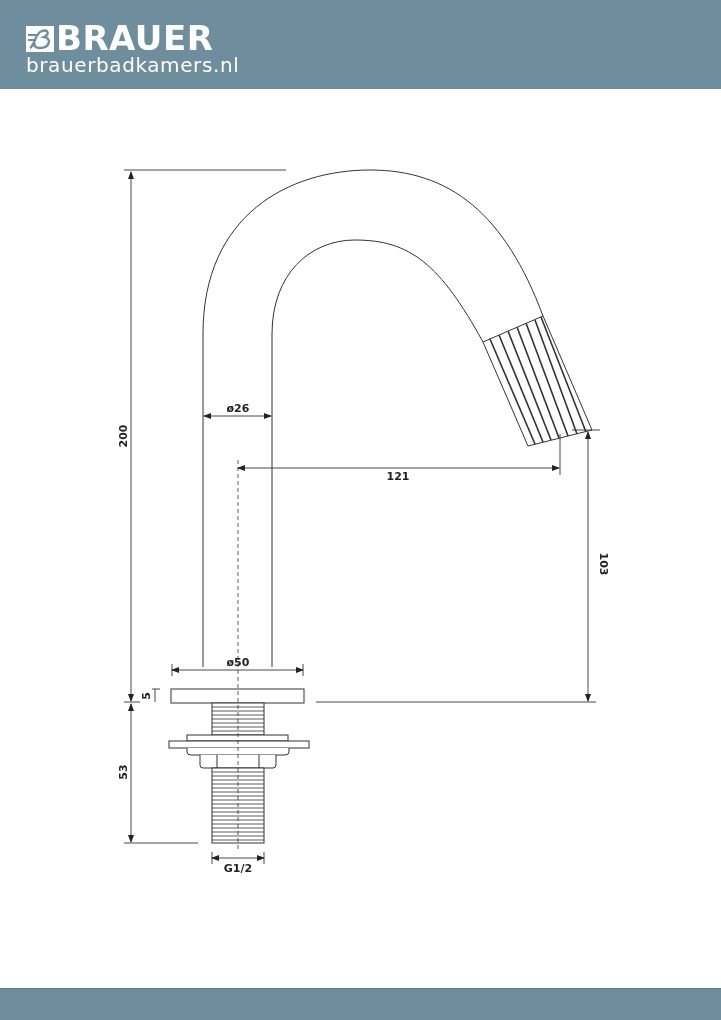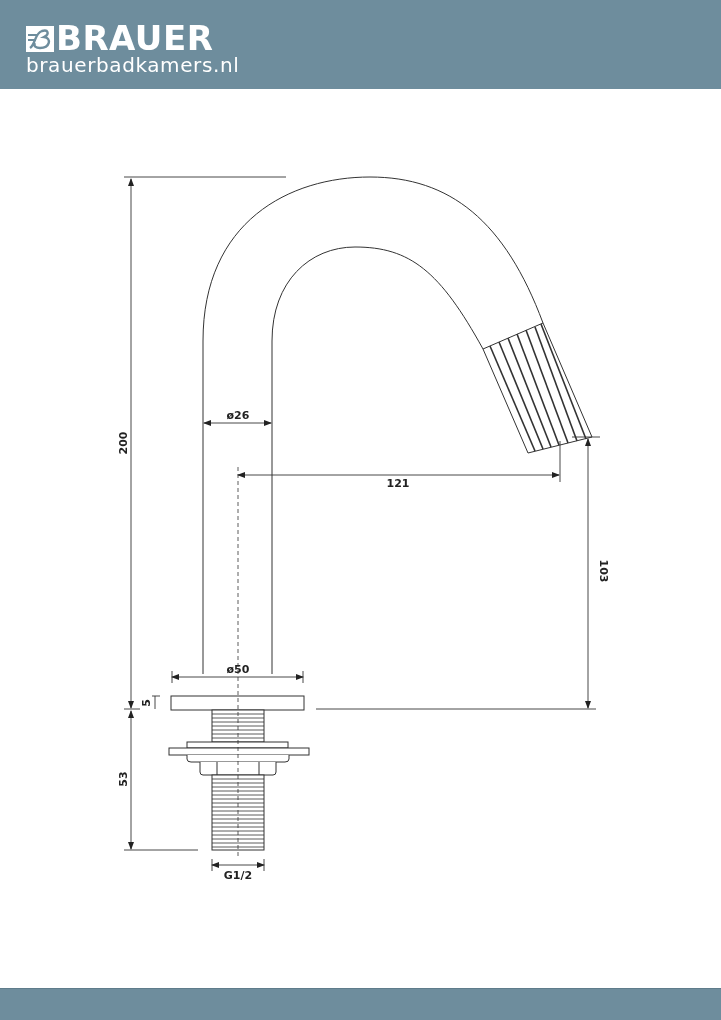--- a/index.html
+++ b/index.html
@@ -3,21 +3,21 @@
 <meta charset="utf-8">
 <style>
   html, body { margin: 0; padding: 0; }
   body { width: 721px; height: 1020px; position: relative; background: #ffffff; overflow: hidden; font-family: "Liberation Sans", sans-serif; }
   .header { position: absolute; left: 0; top: 0; width: 721px; height: 89px; background: #6e8d9d; }
   .logo { position: absolute; left: 26px; top: 22px; }
   .logo-mark { position: absolute; left: 0; top: 4px; width: 28px; height: 26px; }
   .logo-name { position: absolute; left: 30px; top: -2px; font-family: "DejaVu Sans", sans-serif; font-weight: bold; font-size: 34px; color: #ffffff; letter-spacing: 0.5px; line-height: 36px; white-space: nowrap; }
   .logo-url { position: absolute; left: 0; top: 31px; font-family: "DejaVu Sans", sans-serif; font-size: 20px; color: #ffffff; letter-spacing: 0.6px; white-space: nowrap; }
   .footer { position: absolute; left: 0; top: 988px; width: 721px; height: 32px; background: #6e8d9d; border-top: 1px solid #5f7c8b; }
-  .drawing { position: absolute; left: 0; top: 80px; width: 597px; height: 899px; }
+  .drawing { position: absolute; left: 0; top: 73px; width: 597px; height: 899px; }
   svg text { font-family: "DejaVu Sans", sans-serif; font-weight: bold; font-size: 11px; fill: #222; }
 </style>
 </head>
 <body>
 
 <div class="header">
   <div class="logo">
     <svg class="logo-mark" viewBox="0 0 28 26">
       <rect x="0" y="0" width="28" height="26" fill="#ffffff"></rect>
       <path d="M4 22 C 10 18, 8 8, 16 5 C 22 3, 24 8, 18 11 C 26 12, 24 22, 14 22 C 10 22, 7 20, 9 17" fill="none" stroke="#6e8d9d" stroke-width="2.4"></path>

